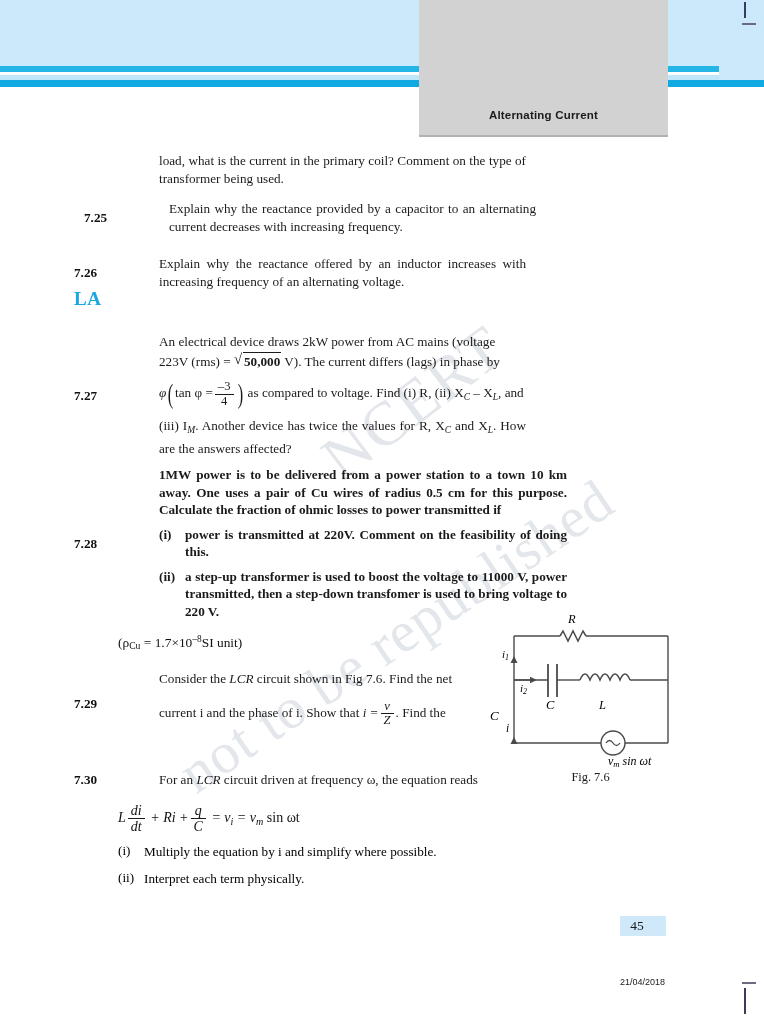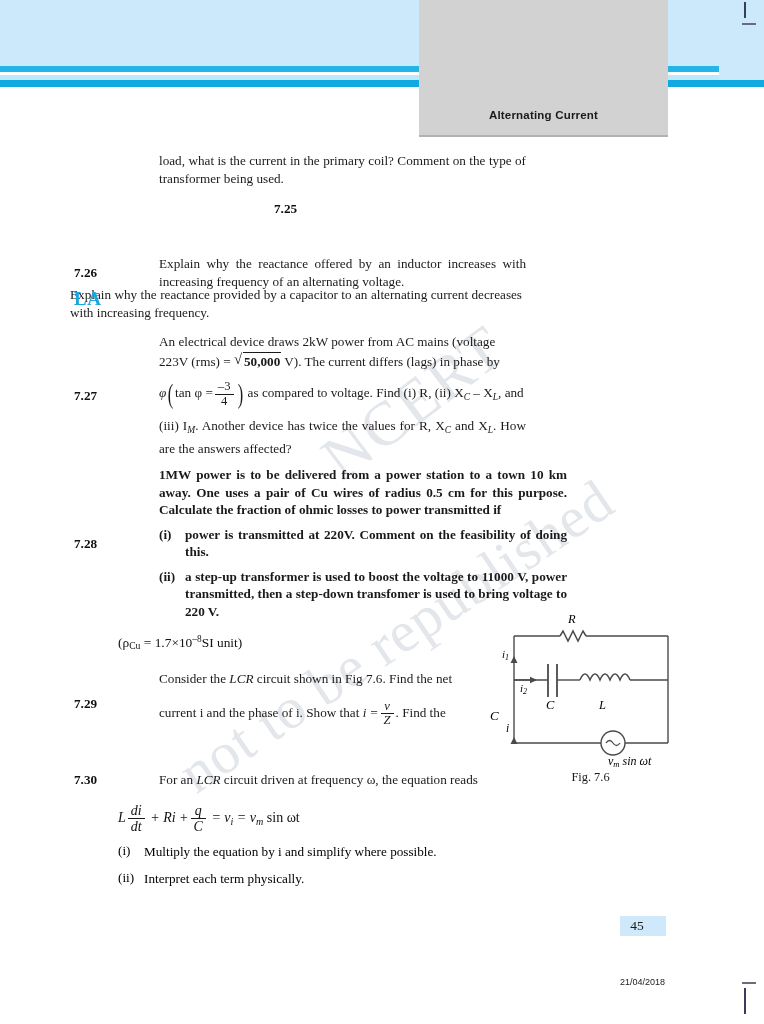--- a/index.html
+++ b/index.html
@@ -305,21 +305,21 @@
   <div class="crop crop-br-h"></div>
 
   <div class="wm wm-1">NCERT</div>
   <div class="wm wm-2">not to be republished</div>
 
   <div class="qrow" style="left:74px; top:152px; width:452px;">
     <div class="qnum"></div>
     <div class="qbody">load, what is the current in the primary coil? Comment on the type of transformer being used.</div>
   </div>
 
-  <div class="qrow" style="left:70px; top:200px; width:452px;flex-direction:column;">
+  <div class="qrow" style="left:84px; top:200px; width:452px;">
     <div class="qnum">7.25</div>
     <div class="qbody">Explain why the reactance provided by a capacitor to an alternating current decreases with increasing frequency.</div>
   </div>
 
   <div class="qrow" style="left:74px; top:255px; width:452px;">
     <div class="qnum">7.26</div>
     <div class="qbody">Explain why the reactance offered by an inductor increases with increasing frequency of an alternating voltage.</div>
   </div>
 
   <div class="la-head">LA</div>

